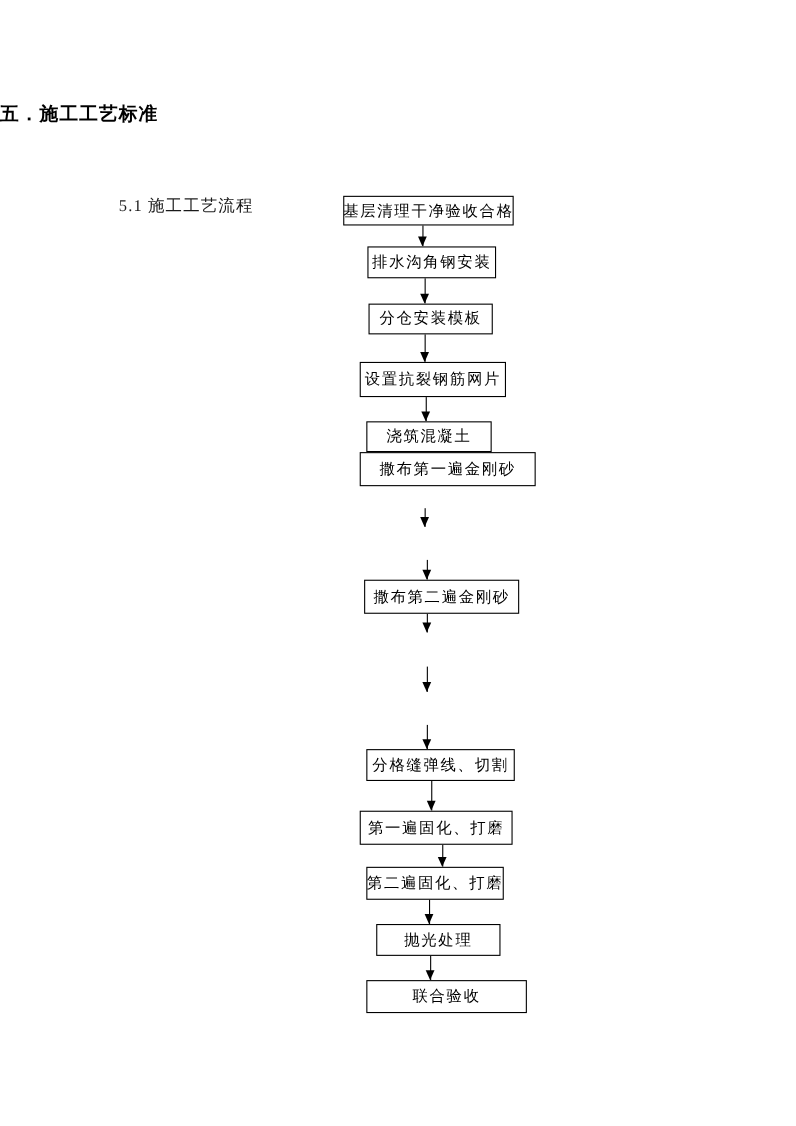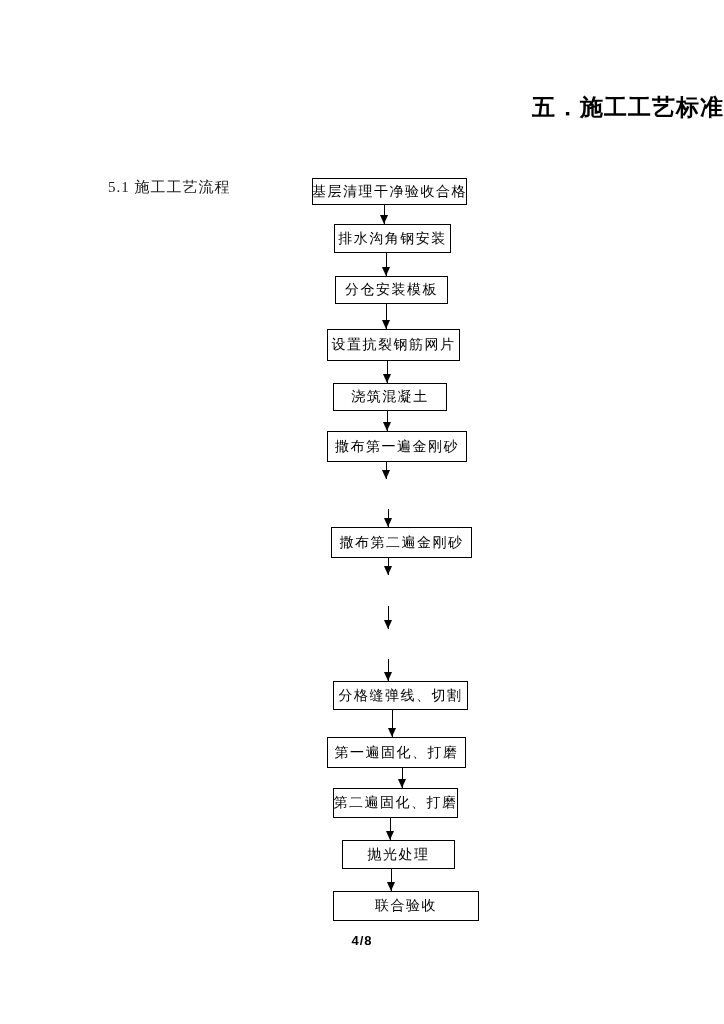--- a/index.html
+++ b/index.html
@@ -14,23 +14,23 @@
     background: #ffffff;
     overflow: hidden;
     font-family: "Liberation Serif", "DejaVu Serif", serif;
     color: #000000;
   }
   .doc-title {
     position: absolute;
     top: 92px;
     left: 0;
     width: 724px;
-    text-align: right;
+    text-align: left;
     font-family: "Liberation Sans", "DejaVu Sans", sans-serif;
-    font-size: 23px;
+    font-size: 17px;
     font-weight: bold;
     letter-spacing: 1px;
     color: #000000;
   }
   .doc-subtitle {
     position: absolute;
     top: 134px;
     left: 108px;
     font-family: "Liberation Serif", "DejaVu Serif", serif;
     font-size: 15px;
@@ -125,21 +125,21 @@
         <span class="head"></span>
       </div>
 
     <div class="fc-box" style="left:333px;top:383px;width:114px;height:28px">
         <span>浇筑混凝土</span>
       </div>
     <div class="fc-arrow" style="left:387px;top:411px;height:20px">
         <span class="head"></span>
       </div>
 
-    <div class="fc-box" style="left:327px;top:431px;width:140px;height:31px">
+    <div class="fc-box" style="left:327px;top:411px;width:160px;height:31px">
         <span>撒布第一遍金刚砂</span>
       </div>
     <div class="fc-arrow" style="left:386px;top:462px;height:17px">
         <span class="head"></span>
       </div>
 
     <div class="fc-arrow" style="left:388px;top:509px;height:18px">
         <span class="head"></span>
       </div>
 
@@ -185,15 +185,14 @@
     <div class="fc-arrow" style="left:391px;top:869px;height:22px">
         <span class="head"></span>
       </div>
 
     <div class="fc-box" style="left:333px;top:891px;width:146px;height:30px">
         <span>联合验收</span>
       </div>
 
   </div>
 
-  <div class="page-footer">4/8</div>
 
 </div>
 
 </body></html>

